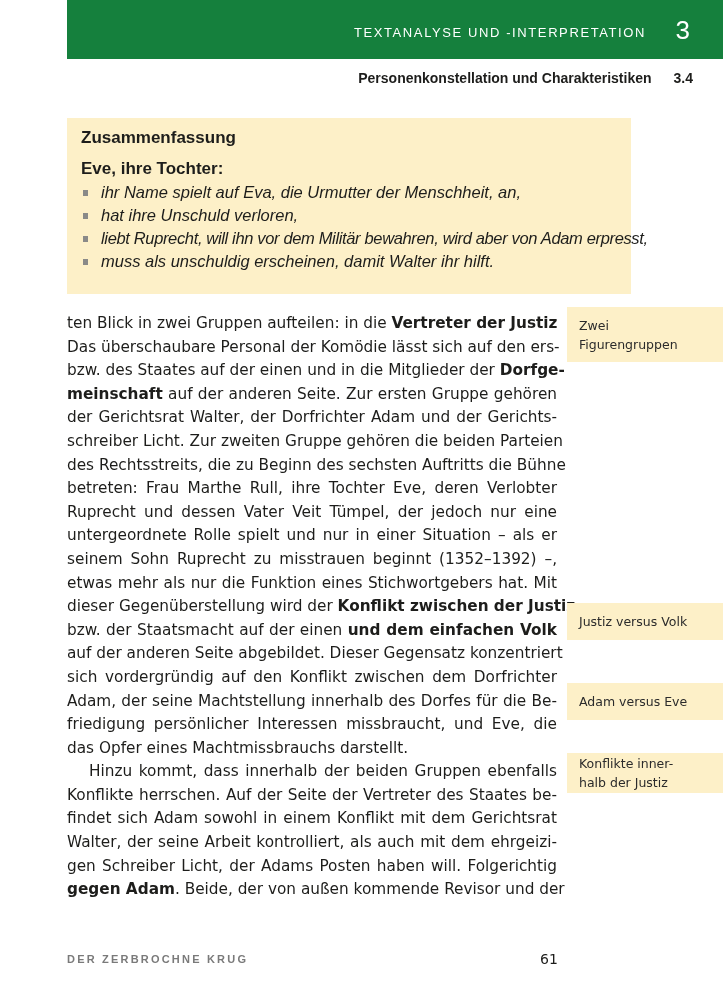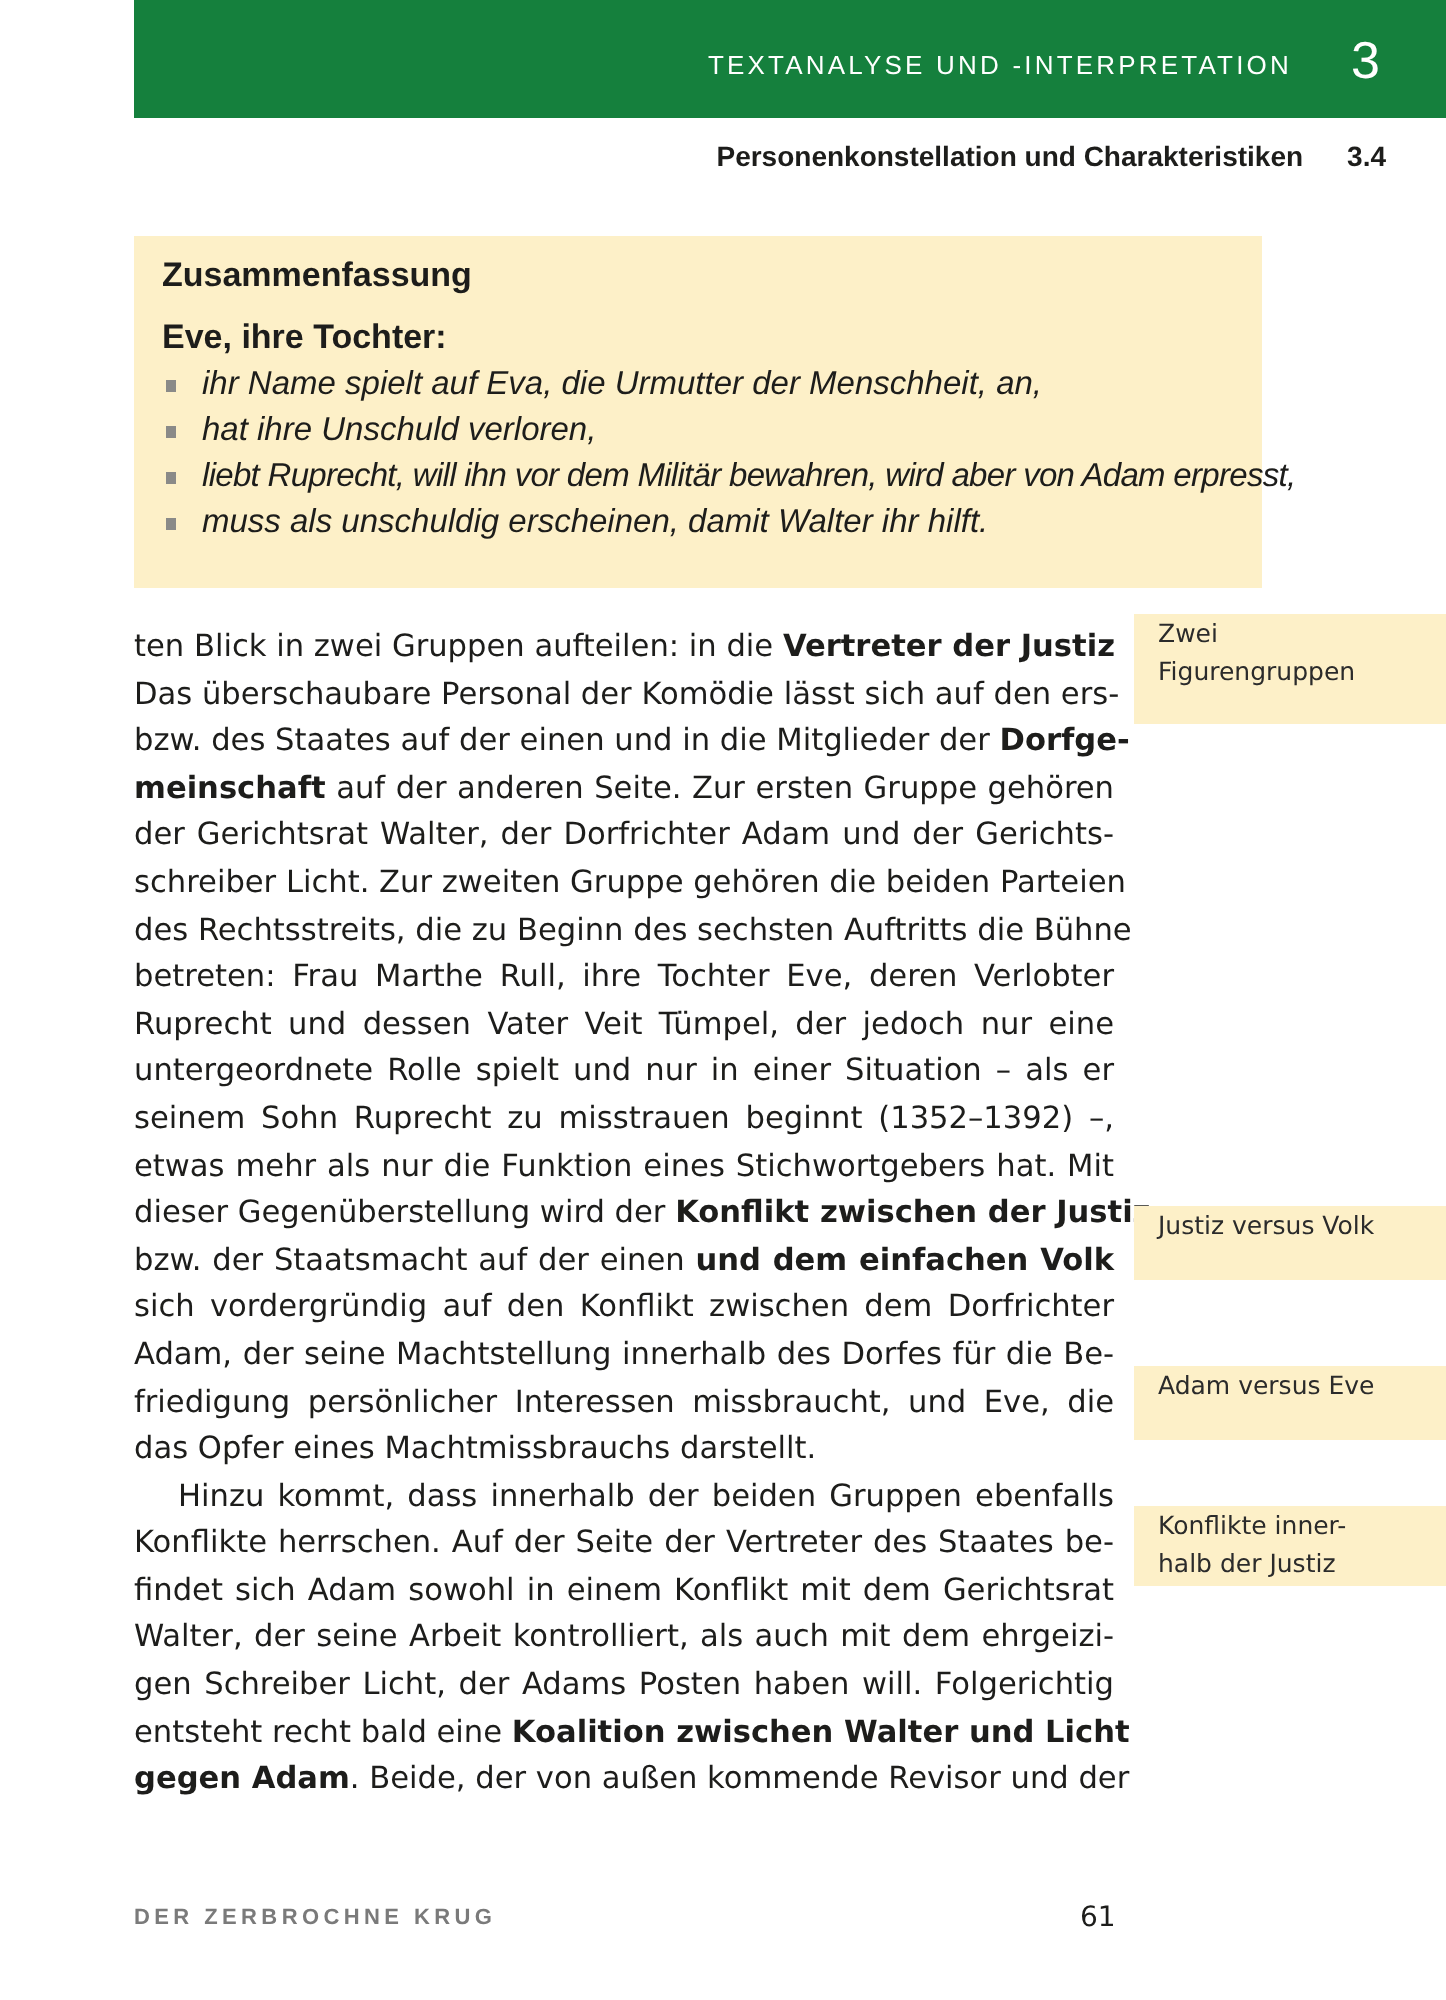--- a/index.html
+++ b/index.html
@@ -43,21 +43,21 @@
   .body-text {
     position: absolute; left: 67px; top: 312px; width: 490px;
     font-size: 15.3px; line-height: 23.6px; text-align: justify; color: #1d1d1b;
   }
   .body-text .line { display: block; text-align: justify; text-align-last: justify; white-space: nowrap; }
   .body-text .line.last { text-align-last: left; }
   .body-text b { font-weight: bold; }
   .margin-note {
     position: absolute; left: 567px; width: 156px; background: #fdf0c8;
     box-sizing: border-box; padding: 0 12px; font-size: 12.5px; line-height: 19px; color: #2b2b2b;
-    display: flex; flex-direction: column; justify-content: flex-start;
+    display: flex; flex-direction: column; justify-content: center;
   }
   .footer-title {
     position: absolute; left: 67px; top: 953px;
     font-size: 11px; letter-spacing: 2.2px; color: #7a7a7a; font-weight: bold;
     font-family: "Liberation Sans", sans-serif;
   }
   .footer-page {
     position: absolute; left: 540px; top: 951px; font-size: 14px; color: #1d1d1b;
   }
 </style>
@@ -92,30 +92,30 @@
     <span class="line">der Gerichtsrat Walter, der Dorfrichter Adam und der Gerichts-</span>
     <span class="line">schreiber Licht. Zur zweiten Gruppe gehören die beiden Parteien</span>
     <span class="line">des Rechtsstreits, die zu Beginn des sechsten Auftritts die Bühne</span>
     <span class="line">betreten: Frau Marthe Rull, ihre Tochter Eve, deren Verlobter</span>
     <span class="line">Ruprecht und dessen Vater Veit Tümpel, der jedoch nur eine</span>
     <span class="line">untergeordnete Rolle spielt und nur in einer Situation – als er</span>
     <span class="line">seinem Sohn Ruprecht zu misstrauen beginnt (1352–1392) –,</span>
     <span class="line">etwas mehr als nur die Funktion eines Stichwortgebers hat. Mit</span>
     <span class="line">dieser Gegenüberstellung wird der <b>Konflikt zwischen der Justiz</b></span>
     <span class="line">bzw. der Staatsmacht auf der einen <b>und dem einfachen Volk</b></span>
+    <span class="line">auf der anderen Seite abgebildet. Dieser Gegensatz konzentriert</span>
     <span class="line">sich vordergründig auf den Konflikt zwischen dem Dorfrichter</span>
     <span class="line">Adam, der seine Machtstellung innerhalb des Dorfes für die Be-</span>
     <span class="line">friedigung persönlicher Interessen missbraucht, und Eve, die</span>
     <span class="line last">das Opfer eines Machtmissbrauchs darstellt.</span>
     <span class="line" style="text-indent: 22px;">Hinzu kommt, dass innerhalb der beiden Gruppen ebenfalls</span>
     <span class="line">Konflikte herrschen. Auf der Seite der Vertreter des Staates be-</span>
     <span class="line">findet sich Adam sowohl in einem Konflikt mit dem Gerichtsrat</span>
     <span class="line">Walter, der seine Arbeit kontrolliert, als auch mit dem ehrgeizi-</span>
     <span class="line">gen Schreiber Licht, der Adams Posten haben will. Folgerichtig</span>
-    <span class="line">entsteht recht bald eine <b>Koalition zwischen Walter und Licht</b></span>
     <span class="line"><b>gegen Adam</b>. Beide, der von außen kommende Revisor und der</span>
   </div>
 
 <div id="margin-notes">
     <div class="margin-note" style="top: 307px; height: 55px;">
       <span>Zwei</span>
       <span>Figurengruppen</span>
     </div>
     <div class="margin-note" style="top: 603px; height: 37px;">
       <span>Justiz versus Volk</span>

